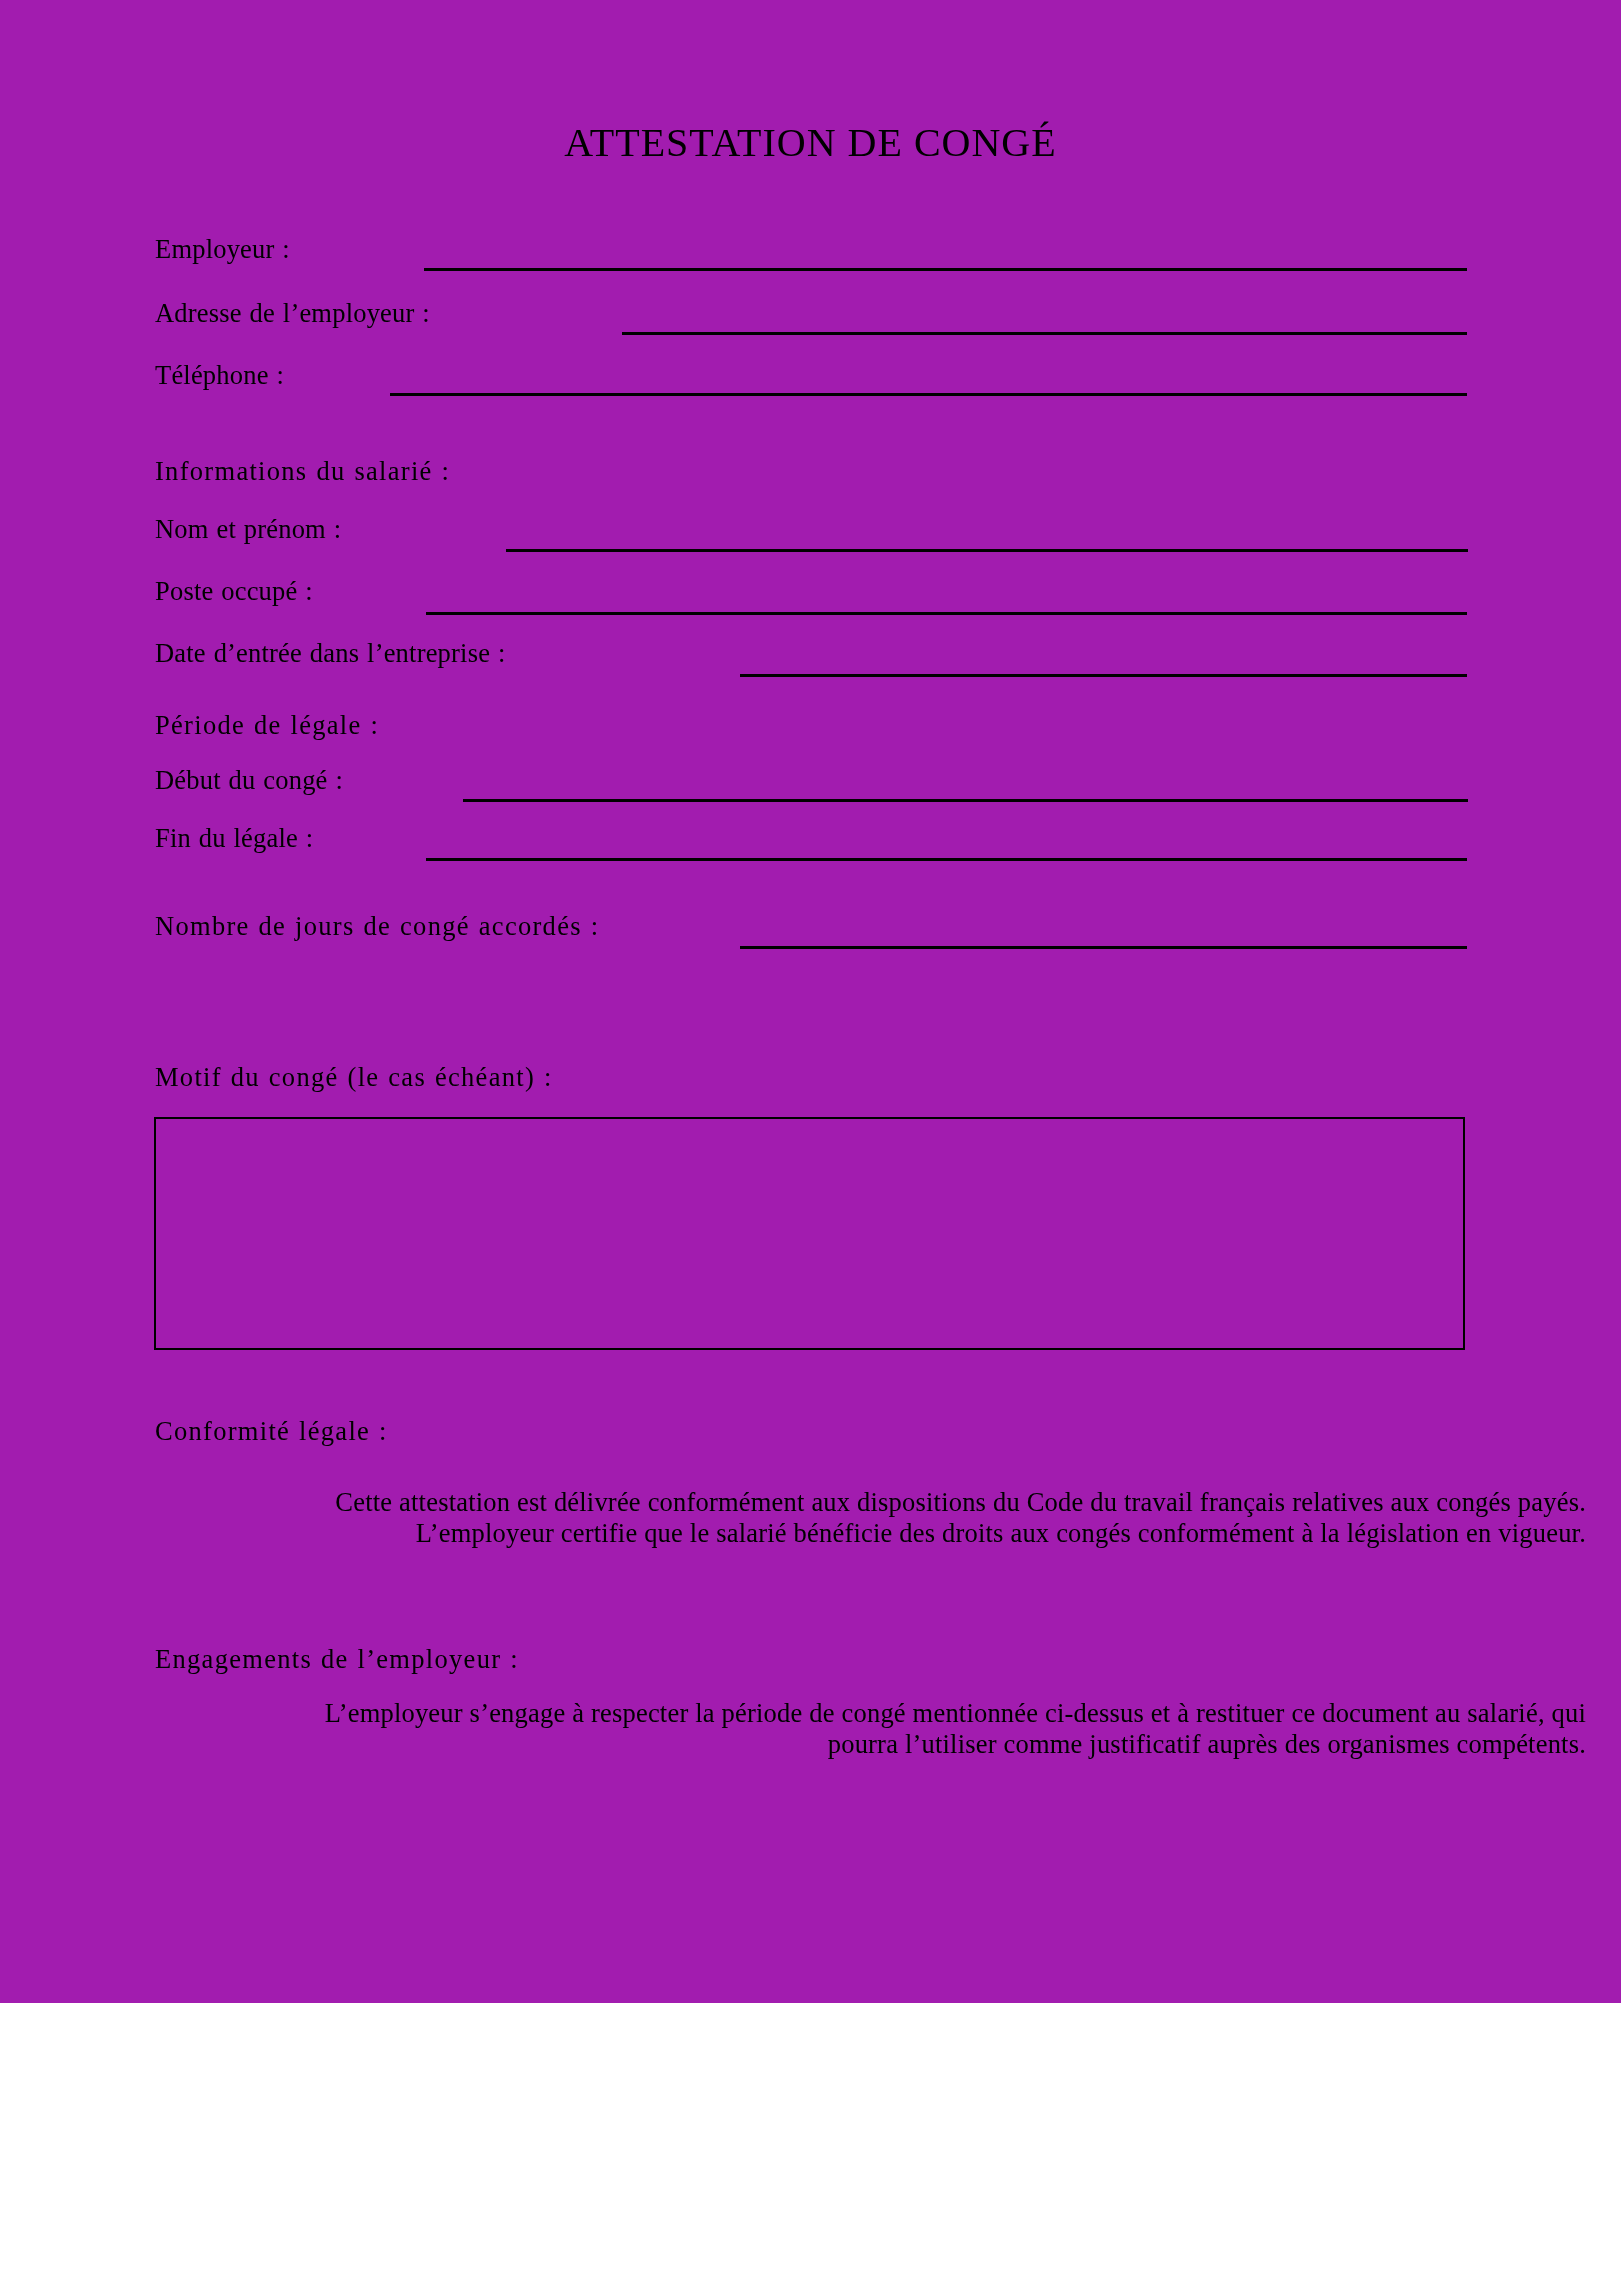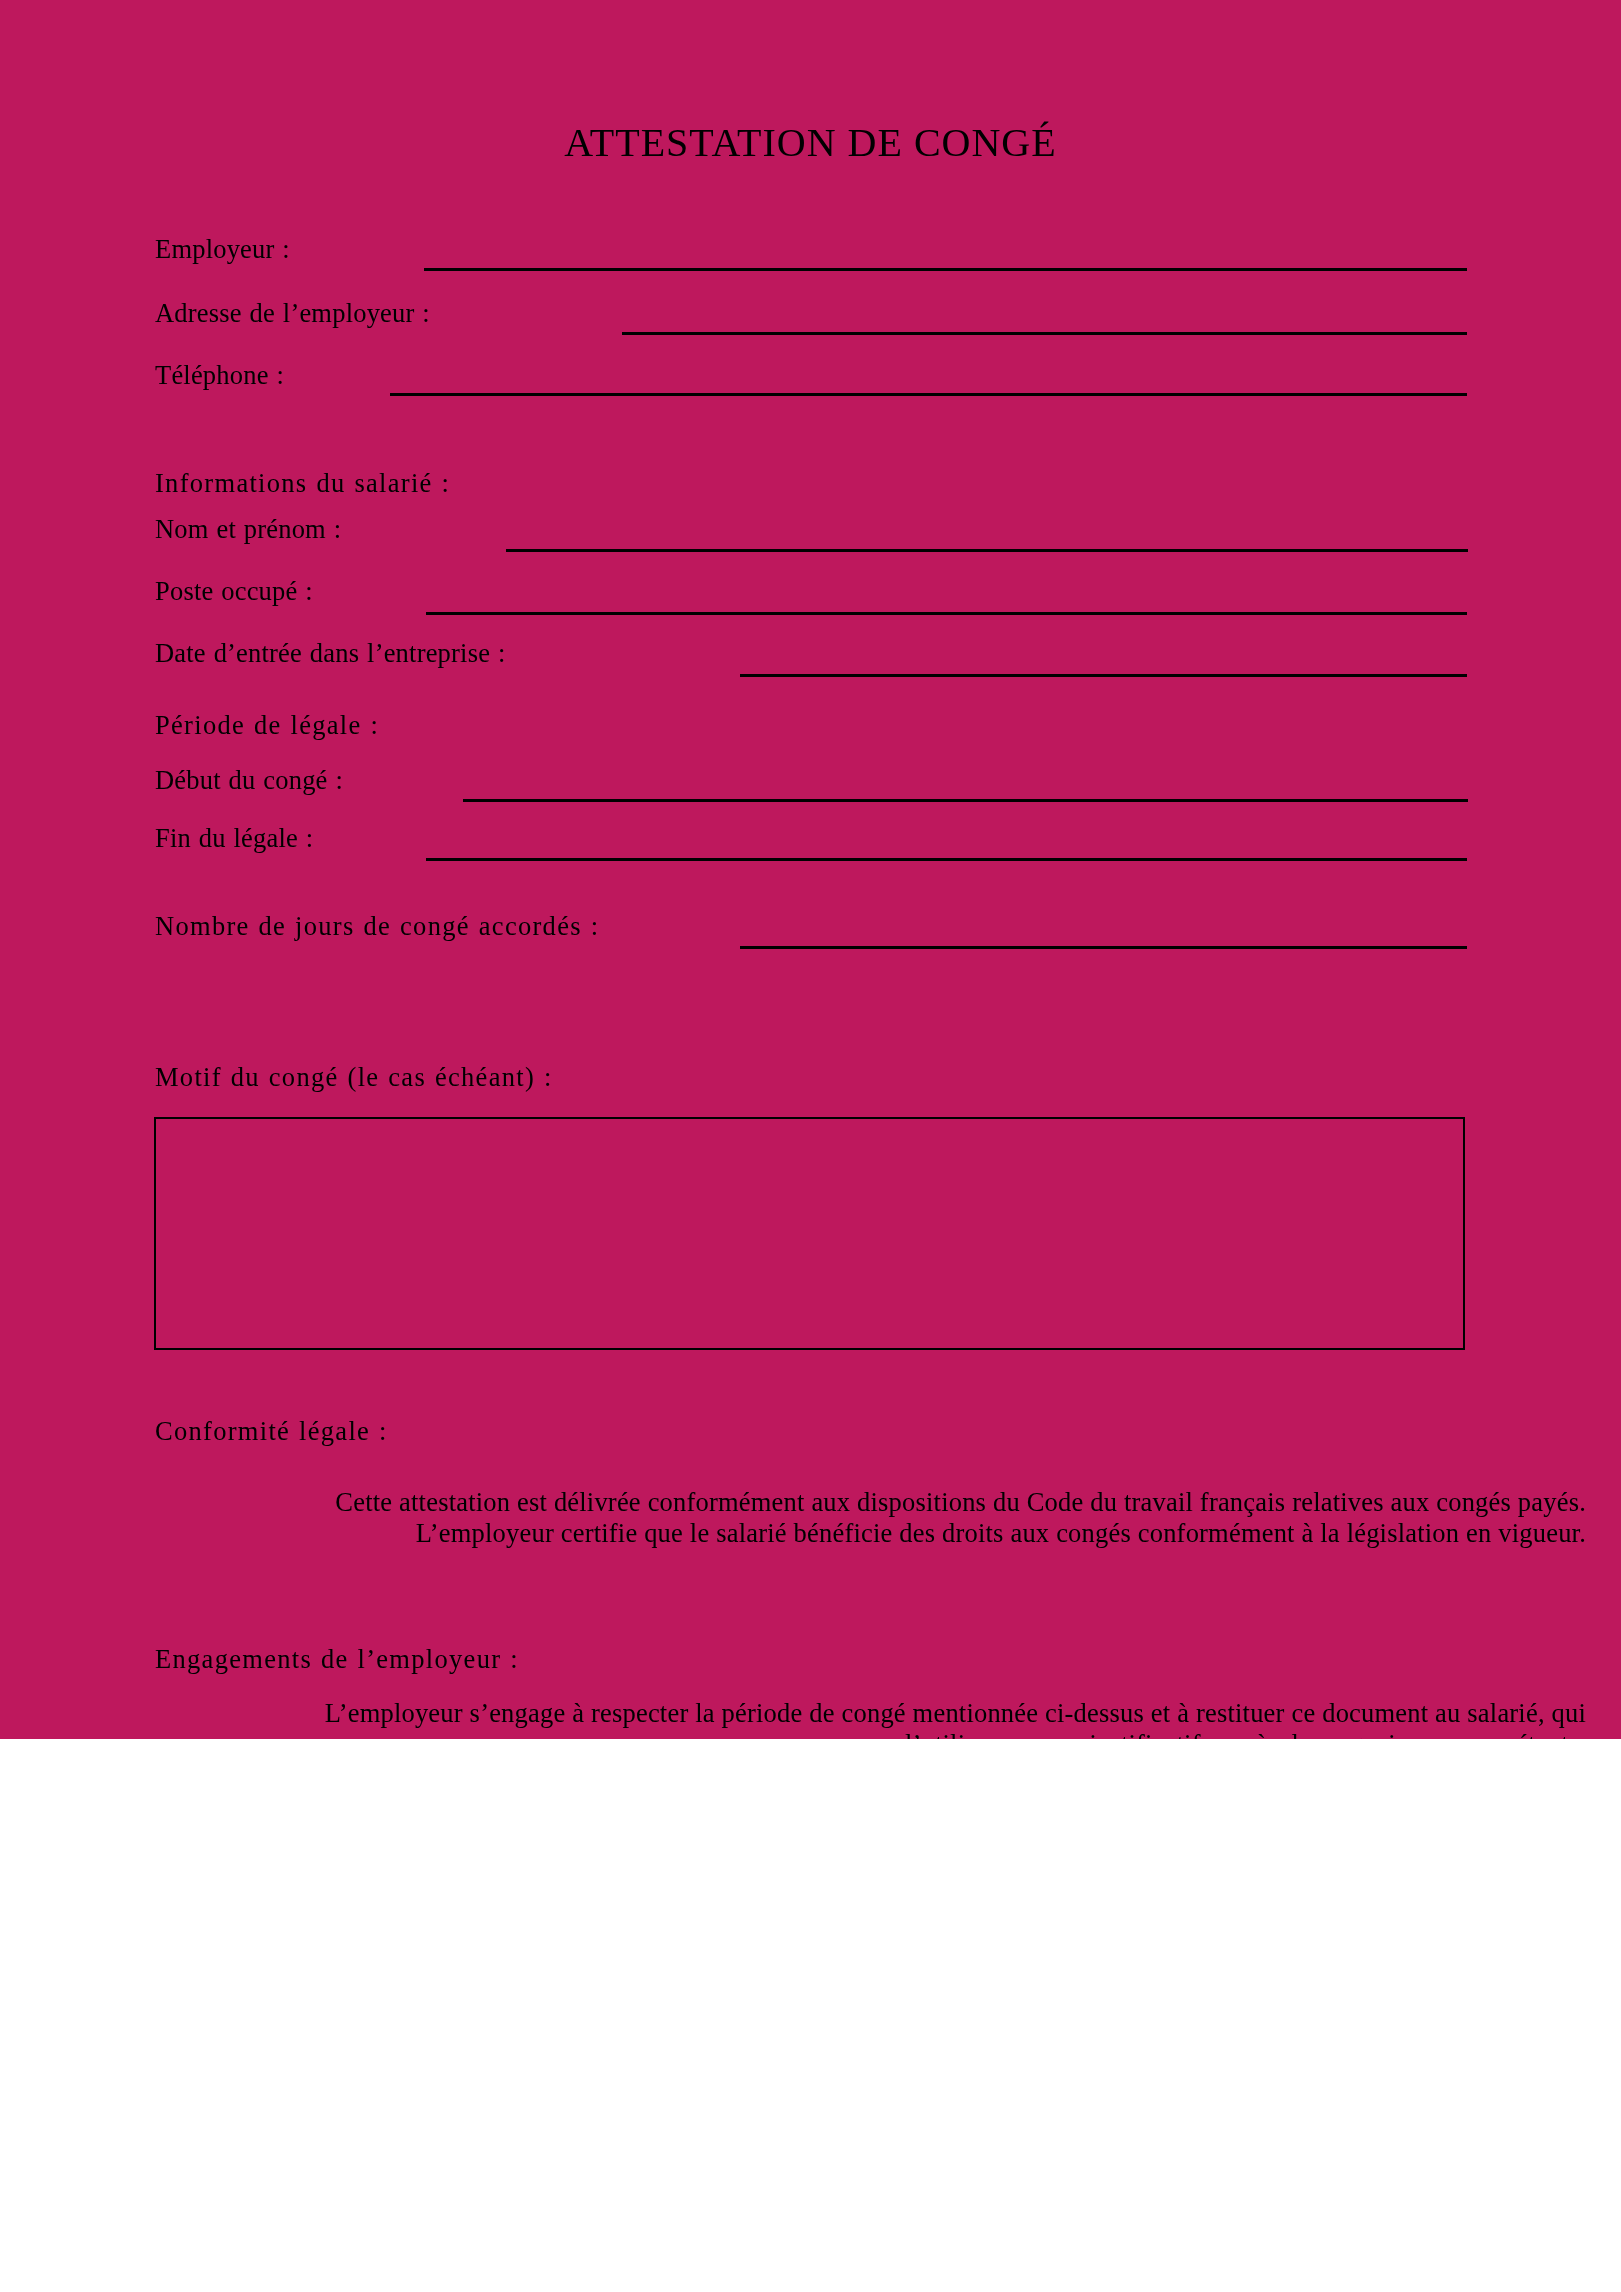--- a/index.html
+++ b/index.html
@@ -1,19 +1,19 @@
 <!DOCTYPE html>
 <html><head>
 <meta charset="utf-8">
 <style>
   html,body{margin:0;padding:0;background:#ffffff;}
   .page{
     position:relative;
-    width:1621px;height:1739px;
-    background:#be185d;color:#000000;
+    width:1621px;height:2003px;
+    background:#a21caf;color:#000000;
     font-family:"Liberation Serif","DejaVu Serif",serif;
     overflow:hidden;
   }
   .title{
     position:absolute;top:119px;left:0;width:100%;
     text-align:center;font-size:40px;letter-spacing:1px;
     white-space:nowrap;
   }
   .lbl{
     position:absolute;left:155px;
@@ -32,21 +32,21 @@
   }
   .para{
     position:absolute;left:155px;width:1431px;
     font-size:26.5px;line-height:31px;
     white-space:pre-line;letter-spacing:0.2px;text-align:right;
   }
   
   #lbl-employeur{top:234px}   #ln-employeur{top:268px;left:424px;width:1043px}
   #lbl-adresse{top:298px}     #ln-adresse{top:332px;left:622px;width:845px}
   #lbl-telephone{top:360px}   #ln-telephone{top:393px;left:390px;width:1077px}
-  #hd-salarie{top:468px}
+  #hd-salarie{top:456px}
   #lbl-nom{top:514px}         #ln-nom{top:549px;left:506px;width:962px}
   #lbl-poste{top:576px}       #ln-poste{top:612px;left:426px;width:1041px}
   #lbl-date{top:638px}        #ln-date{top:674px;left:740px;width:727px}
   #hd-periode{top:710px}
   #lbl-debut{top:765px}       #ln-debut{top:799px;left:463px;width:1005px}
   #lbl-fin{top:823px}         #ln-fin{top:858px;left:426px;width:1041px}
   #lbl-jours{top:911px}       #ln-jours{top:946px;left:740px;width:727px}
   #hd-motif{top:1062px}
   #hd-conformite{top:1416px}
   #para-conformite{top:1487px}

